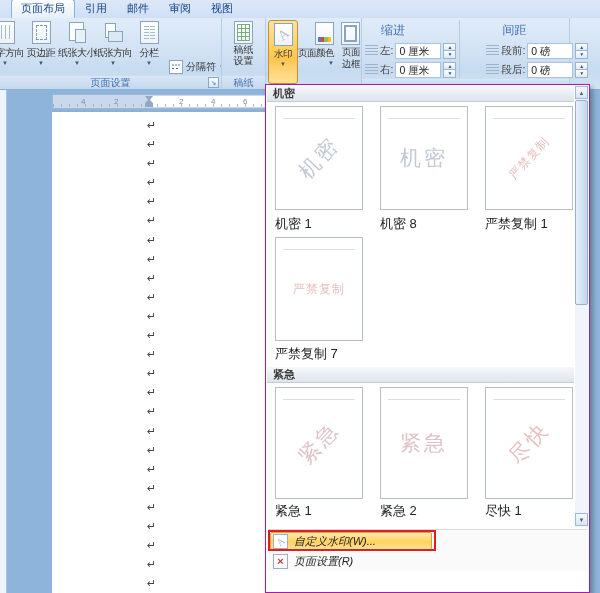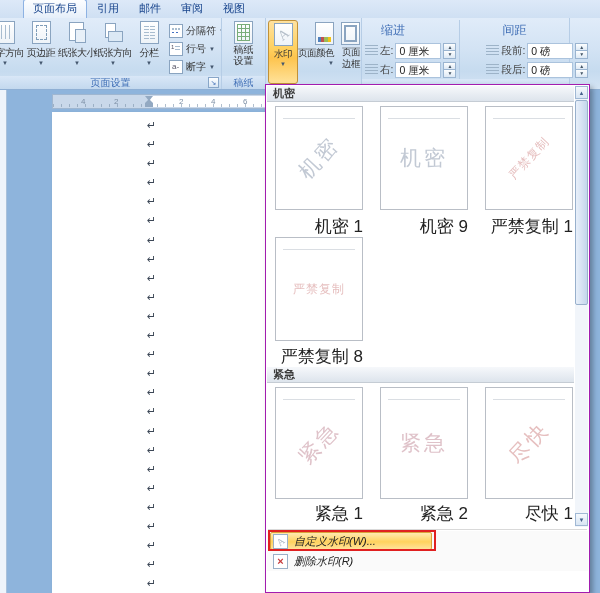--- a/index.html
+++ b/index.html
@@ -4,21 +4,21 @@
 <style>
   * { margin:0; padding:0; box-sizing:border-box; }
   html,body { background:#6a93c0; }
   body { font-family:"Liberation Sans","DejaVu Sans",sans-serif; }
   #app { position:relative; width:600px; height:593px; overflow:hidden; background:#8eb4dc; font-size:11px; color:#333; }
 
   
   .ribbon { position:absolute; top:0; left:0; width:600px; height:90px;
             background:linear-gradient(#e8f1fc,#d3e3f4 55%,#c6dbef 80%,#d4e4f4);
             border-bottom:1px solid #8fafd4; }
-  .tabrow { height:18px; display:flex; align-items:flex-end; padding-left:23px;
+  .tabrow { height:18px; display:flex; align-items:flex-end; padding-left:11px;
             background:linear-gradient(#dde9f8,#cfe0f3); }
   .tab { padding:2px 10px 2px 10px; color:#15428b; font-size:11px; white-space:nowrap;
          border-radius:3px 3px 0 0; }
   .tab.active { background:linear-gradient(#fdfeff,#e6effa); border:1px solid #8db2e3;
                 border-bottom:none; padding:1px 9px 2px 9px; }
   .ribbon-body { height:71px; display:flex; align-items:stretch; }
   .group { display:flex; flex-direction:column; border-right:1px solid #b6cde6; }
   .gcontent { flex:1; display:flex; align-items:flex-start; padding-top:2px; }
   .clip { overflow:hidden; }
   .glabel { height:13px; line-height:13px; text-align:center; color:#3e6db5;
@@ -64,21 +64,21 @@
                  background:repeating-linear-gradient(to right,#79ad79 0 1px,transparent 1px 4px),
                             repeating-linear-gradient(to bottom,#79ad79 0 1px,transparent 1px 4px); }
   .i-watermark::before { content:"A"; position:absolute; inset:0; text-align:center; line-height:22px;
                  font-family:"Liberation Serif","DejaVu Serif",serif; font-size:14px; color:#b5bfca;
                  transform:rotate(-40deg); }
   .i-pagecolor::after { content:""; position:absolute; left:2px; right:2px; bottom:2px; height:5px;
                  background:linear-gradient(to right,#4f81bd 25%,#c0504d 25% 50%,#9bbb59 50% 75%,#f2c314 75%); }
   .i-pageborder::after { content:""; position:absolute; left:2px; right:2px; top:2px; bottom:2px;
                  border:2px solid #8aa4c0; }
 
-  .stack { width:56px; display:flex; flex-direction:column; padding-top:2px; }
+  .stack { width:56px; display:flex; flex-direction:row; padding-top:2px;margin-top:36px; }
   .smallbtn { height:18px; display:flex; align-items:center; gap:3px; padding-left:2px; }
   .smallbtn .lbl { font-size:10px; white-space:nowrap; color:#333; }
   .sicon { width:14px; height:14px; flex:none; background:#fff; border:1px solid #8aa4c0; position:relative; }
   .i-breaks::before { content:""; position:absolute; left:2px; right:2px; top:3px; height:2px;
                  background:repeating-linear-gradient(to right,#a8bccf 0 2px,transparent 2px 3px); }
   .i-breaks::after { content:""; position:absolute; left:2px; right:2px; top:7px; height:1px;
                  background:repeating-linear-gradient(to right,#4472c4 0 2px,transparent 2px 4px); }
   .i-linenum::before { content:""; position:absolute; left:5px; right:2px; top:3px; bottom:3px;
                  background:repeating-linear-gradient(to bottom,#a8bccf 0 1px,transparent 1px 3px); }
   .i-linenum::after { content:"1"; position:absolute; left:1px; top:1px; font-size:6px; color:#556; }
@@ -142,21 +142,21 @@
   .gh1 { top:1px; } .gh2 { top:282px; }
   .thumb { position:absolute; width:88px; height:104px; background:#fff; border:1px solid #b9bec6; }
   .thumb::before { content:""; position:absolute; left:7px; right:7px; top:11px; height:1px; background:#dadee3; }
   .r1 { top:21px; } .r2 { top:152px; } .r3 { top:302px; height:112px; }
   .c1 { left:9px; } .c2 { left:114px; } .c3 { left:219px; }
   .wm { position:absolute; inset:0; display:flex; align-items:center; justify-content:center;
         font-family:"Liberation Serif","DejaVu Serif",serif; }
   .wm.diag { transform:rotate(-47deg); }
   .t2 { font-size:21px; letter-spacing:3px; }
   .t4 { font-size:12px; letter-spacing:1px; }
-  .tlabel { position:absolute; width:88px; text-align:right; font-size:17px; color:#222; height:13px; }
+  .tlabel { position:absolute; width:88px; text-align:left; font-size:13px; color:#222; height:13px; }
   .lr1 { top:130px; } .lr2 { top:260px; } .lr3 { top:417px; }
 
   .vscroll { position:absolute; right:1px; top:1px; width:13px; height:441px; background:#f1f5fa; }
   .varrow { position:absolute; left:0; width:13px; height:13px; text-align:center; font-size:6px;
             line-height:12px; color:#44628c; border:1px solid #a0b8d4;
             background:linear-gradient(#f5f9fd,#d8e5f3); }
   .va-up { top:0; } .va-down { top:427px; }
   .vthumb { position:absolute; left:0; top:14px; width:13px; height:205px;
             background:linear-gradient(to right,#e9f0fa,#c4d6ec); border:1px solid #98b0cc; border-radius:2px; }
 
@@ -386,31 +386,31 @@
     <div class="gal-header gh1">机密</div>
 
     <div class="thumb r1 c1">
       <span class="wm t2 diag" style="color: rgb(194, 201, 212);">机密</span>
     </div>
     <div class="tlabel lr1 c1">机密 1</div>
 
     <div class="thumb r1 c2">
       <span class="wm t2" style="color: rgb(194, 201, 212);">机密</span>
     </div>
-    <div class="tlabel lr1 c2">机密 9</div>
+    <div class="tlabel lr1 c2">机密 8</div>
 
     <div class="thumb r1 c3">
       <span class="wm t4 diag" style="color: rgb(230, 191, 191);">严禁复制</span>
     </div>
     <div class="tlabel lr1 c3">严禁复制 1</div>
 
     <div class="thumb r2 c1">
       <span class="wm t4" style="color: rgb(230, 191, 191);">严禁复制</span>
     </div>
-    <div class="tlabel lr2 c1">严禁复制 8</div>
+    <div class="tlabel lr2 c1">严禁复制 7</div>
 
     <div class="gal-header gh2">紧急</div>
 
     <div class="thumb r3 c1">
       <span class="wm t2 diag" style="color: rgb(223, 194, 201);">紧急</span>
     </div>
     <div class="tlabel lr3 c1">紧急 1</div>
 
     <div class="thumb r3 c2">
       <span class="wm t2" style="color: rgb(223, 194, 201);">紧急</span>
@@ -431,17 +431,17 @@
     <div class="menu-sep"></div>
 
     <div class="menuitem mi1">
       <div class="hlzone"></div>
       <div class="red-annotation"></div>
       <span class="mi-icon icon-custom-wm"></span>
       <span class="mi-label">自定义水印(W)...</span>
     </div>
     <div class="menuitem mi2">
       <span class="mi-icon icon-delete-wm"></span>
-      <span class="mi-label">删除水印(R)</span>
+      <span class="mi-label">页面设置(R)</span>
     </div>
   </div>
 
 </div>
 
 </body></html>

